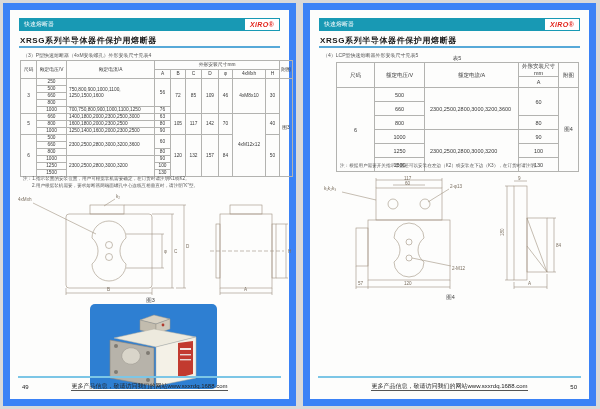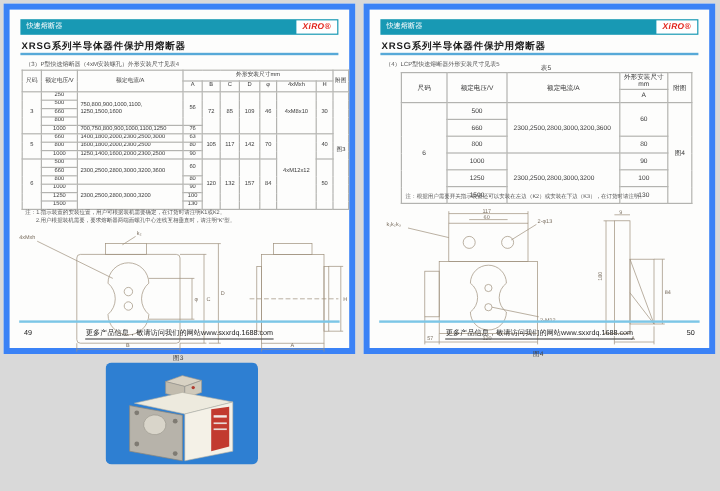--- a/index.html
+++ b/index.html
@@ -1,22 +1,22 @@
 <!DOCTYPE html>
 <html><head>
 <meta charset="utf-8">
 <style>
   html,body{margin:0;padding:0;}
   body{
     width:600px;height:409px;position:relative;background:#d9d9d9;
     font-family:"Liberation Sans","DejaVu Sans",sans-serif;color:#333;
     overflow:hidden;
   }
-  .page{position:absolute;top:3px;width:293px;height:292px;background:#fdfdfc;
-    border:5px solid #3b82f6;box-sizing:border-box;}
+  .page{position:absolute;top:3px;width:293px;height:403px;background:#fdfdfc;
+    border:7px solid #3b82f6;box-sizing:border-box;}
   .page-left{left:3px;}
   .page-right{left:303px;}
 
   .header-bar{position:absolute;left:9px;right:9px;top:8px;height:13px;
     background:#1899b4;color:#fff;font-size:6px;line-height:13px;padding-left:5px;
     box-sizing:border-box;}
   .logo-box{position:absolute;right:1px;top:1px;bottom:1px;width:34px;background:#fff;
     color:#e2231a;font-weight:bold;font-style:italic;font-size:7px;text-align:center;
     line-height:11px;letter-spacing:0.3px;}
   .page-title{position:absolute;left:10px;top:25px;font-size:8px;font-weight:bold;

